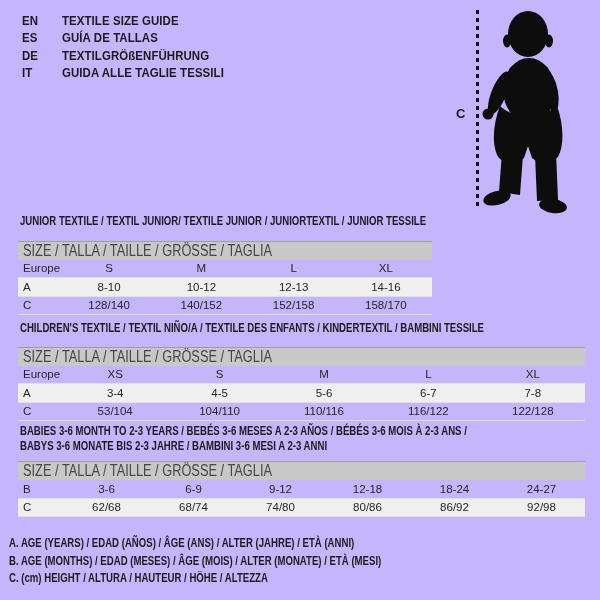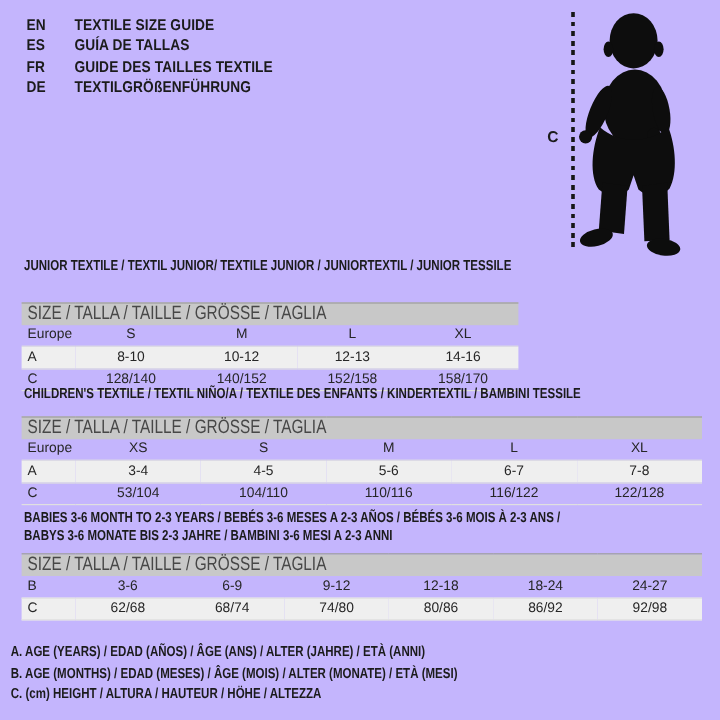--- a/index.html
+++ b/index.html
@@ -20,21 +20,21 @@
              background:repeating-linear-gradient(to bottom,#161616 0 4px,transparent 4px 8px);}
   .fig-label{position:absolute;left:456px;top:106px;font-size:13px;font-weight:700;}
   .toddler{position:absolute;left:478px;top:8px;width:100px;height:210px;}
 
   
   .table-block{position:absolute;left:18px;}
   .t0{top:214px;width:414px;}
   .t1{top:321px;width:567px;}
   .t2{top:424px;width:567px;}
   .titles{padding-left:2px;}
-  .t0 .titles{margin-bottom:23px;}
+  .t0 .titles{margin-bottom:12px;}
   .t1 .titles{margin-bottom:11px;}
   .t2 .titles{margin-bottom:8px;}
   .tbl-title{line-height:14.5px;font-size:12px;font-weight:700;}
 
   table.size-table{width:100%;border-collapse:collapse;table-layout:fixed;}
   td.bar{height:18px;background:#c8c8c8;border-top:1px solid #9e9e9e;
          padding:0 0 0 5px;font-size:16px;font-weight:400;color:#474747;vertical-align:middle;}
   tr.data-row td{height:17.5px;font-size:11.5px;color:#262626;border-bottom:1px solid #e0e0e0;
                  padding:0;vertical-align:middle;}
   tr.shaded td{background:#efefef;}
@@ -46,22 +46,22 @@
   .note-line{line-height:17.6px;font-size:12px;font-weight:700;}
 </style>
 </head>
 <body>
 
 <div class="page">
 
   <div class="lang-block" id="lang-block">
       <div class="lang-line"><span class="lang-code cond88">EN</span><span class="cond88">TEXTILE SIZE GUIDE</span></div>
       <div class="lang-line"><span class="lang-code cond88">ES</span><span class="cond88">GUÍA DE TALLAS</span></div>
-      <div class="lang-line"><span class="lang-code cond88">FR</span><span class="cond88">GUIDE DES TAILLES TEXTILE</span></div>
       <div class="lang-line"><span class="lang-code cond88">DE</span><span class="cond88">TEXTILGRÖßENFÜHRUNG</span></div>
+      <div class="lang-line"><span class="lang-code cond88">IT</span><span class="cond88">GUIDA ALLE TAGLIE TESSILI</span></div>
     </div>
 
   <div class="dash-line"></div>
   <span class="fig-label">C</span>
 
   <svg class="toddler" viewBox="0 0 100 210" xmlns="http://www.w3.org/2000/svg">
     <g fill="#0d0d0d">
       <ellipse cx="50" cy="26" rx="20" ry="23"></ellipse>
       <ellipse cx="29" cy="33" rx="4" ry="6.5"></ellipse>
       <ellipse cx="71" cy="33" rx="4" ry="6.5"></ellipse>

